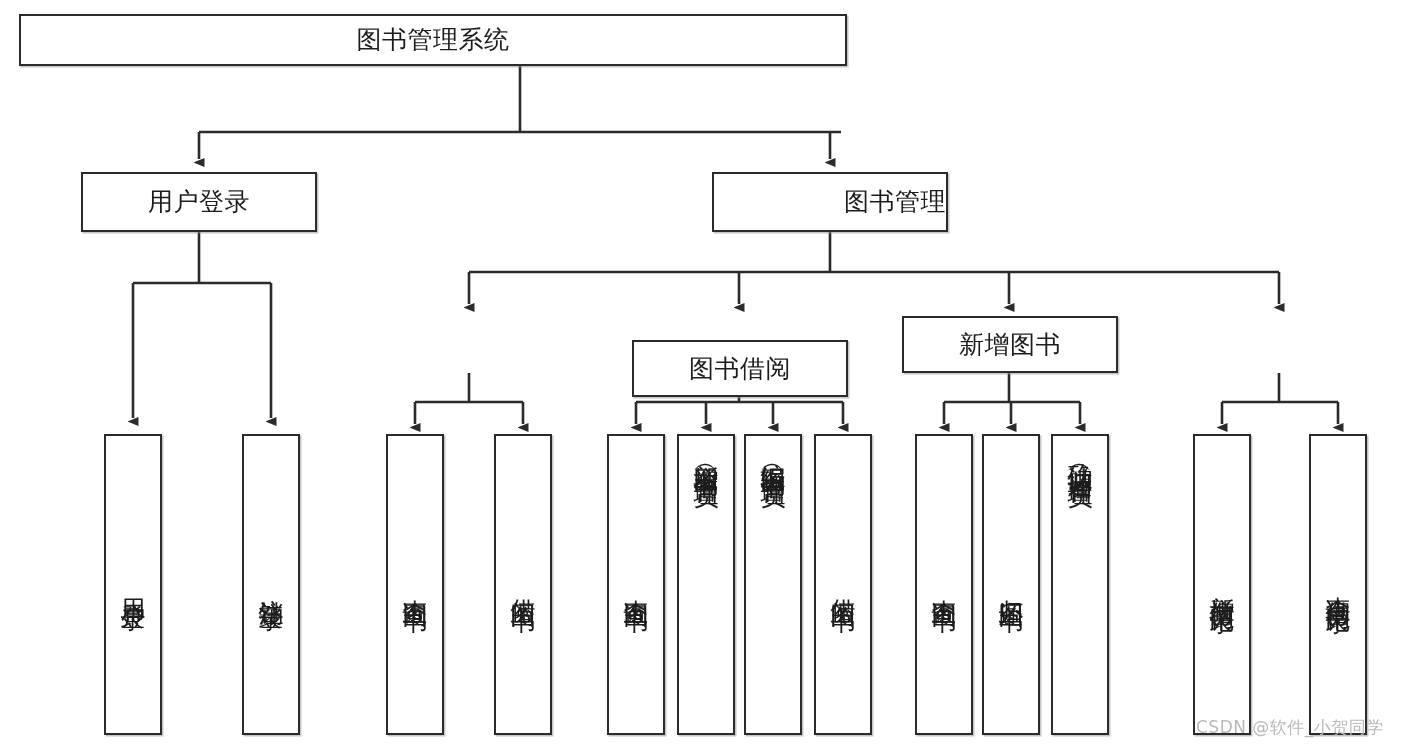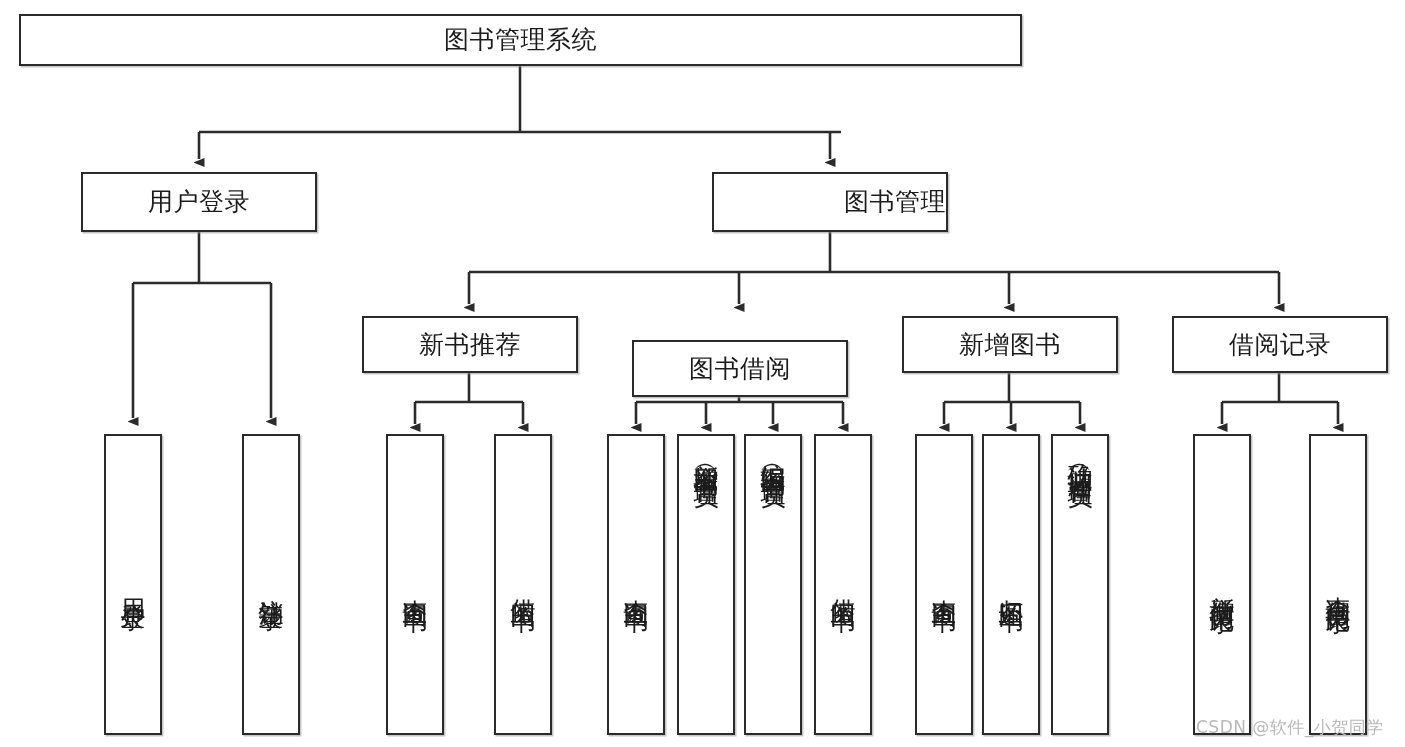--- a/index.html
+++ b/index.html
@@ -124,43 +124,37 @@
       <path d="M1011,402 L1011,424" marker-end="url(#arrow)"></path>
       <path d="M1080,402 L1080,424" marker-end="url(#arrow)"></path>
 
       <path d="M1279,373 L1279,402"></path>
       <path d="M1222,402 L1338,402"></path>
       <path d="M1222,402 L1222,424" marker-end="url(#arrow)"></path>
       <path d="M1338,402 L1338,424" marker-end="url(#arrow)"></path>
     </g>
   </svg>
 
-  <div class="node root horiz" style="left:19px; top:14px; width:1003px; height:52px;">
+  <div class="node root horiz" style="left:19px; top:14px; width:828px; height:52px;">
     <span class="label">图书管理系统</span>
   </div>
 
   <div class="node horiz" style="left:81px; top:172px; width:236px; height:60px;">
     <span class="label">用户登录</span>
   </div>
   <div class="node horiz" style="left:712px; top:172px; width:236px; height:60px;justify-content:flex-end;">
     <span class="label">图书管理</span>
   </div>
 
-  <div class="node horiz" style="left:362px; top:316px; width:216px; height:57px;">
-    <span class="label">新书推荐</span>
-  </div>
   <div class="node horiz" style="left:632px; top:316px; width:216px; height:57px;margin-top:24px;">
     <span class="label">图书借阅</span>
   </div>
   <div class="node horiz" style="left:902px; top:316px; width:216px; height:57px;">
     <span class="label">新增图书</span>
   </div>
-  <div class="node horiz" style="left:1172px; top:316px; width:216px; height:57px;">
-    <span class="label">借阅记录</span>
-  </div>
 
   <div class="node vert mid" style="left:104px; top:434px; width:58px; height:301px;">
     <span class="label">用户登录</span>
   </div>
   <div class="node vert mid" style="left:242px; top:434px; width:58px; height:301px;">
     <span class="label">注销登录</span>
   </div>
 
   <div class="node vert mid" style="left:386px; top:434px; width:58px; height:301px;">
     <span class="label">查询图书</span>

